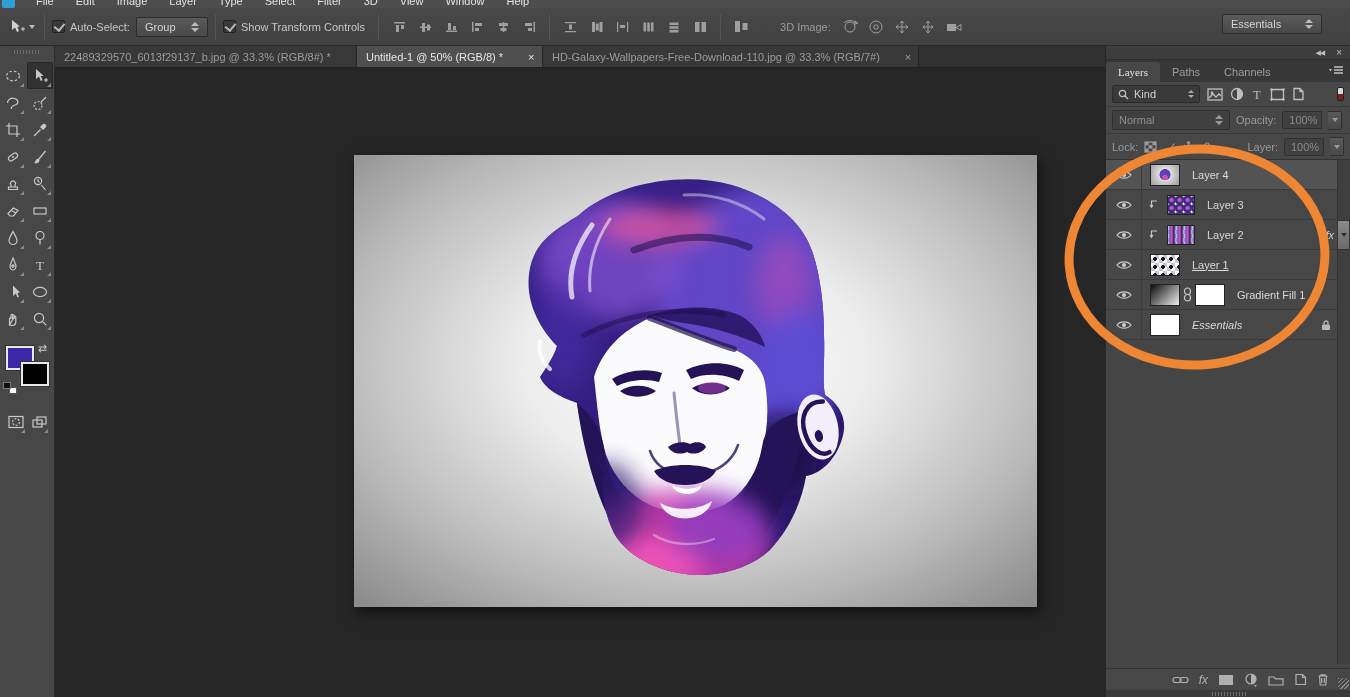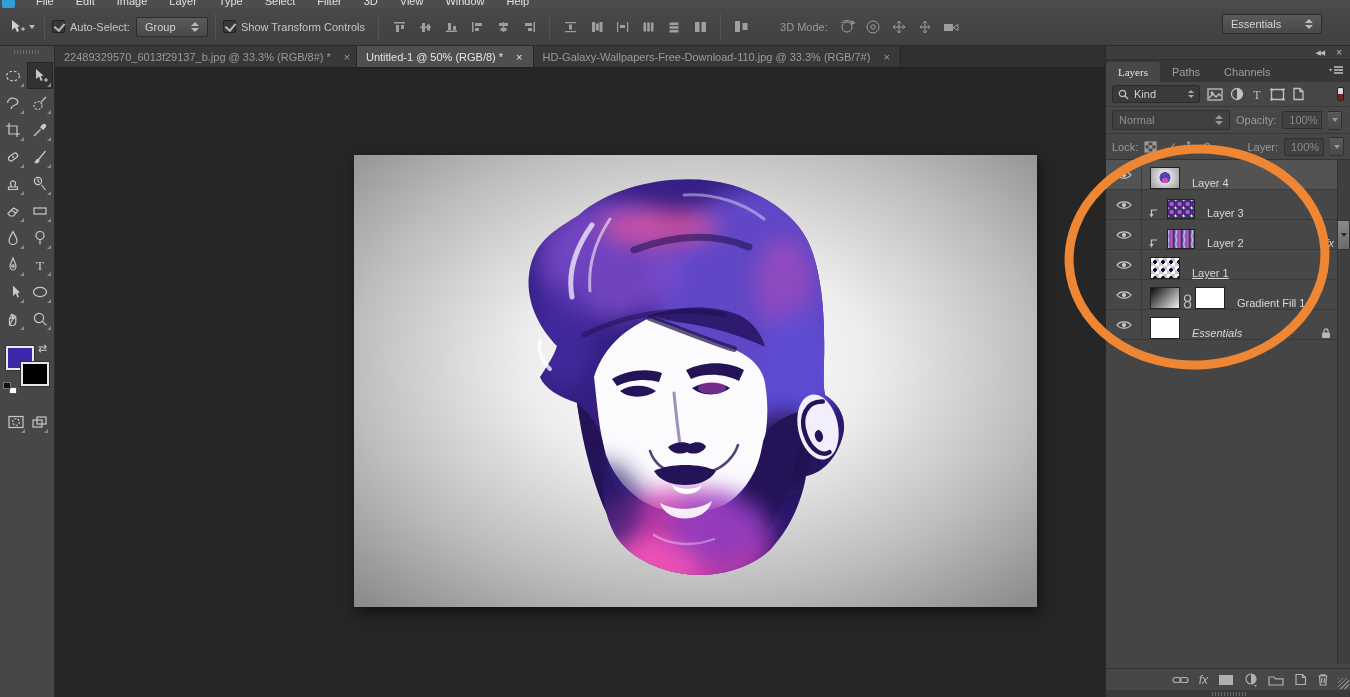--- a/index.html
+++ b/index.html
@@ -52,21 +52,21 @@
   #bg-swatch { position:absolute; left:21px; top:20px; width:28px; height:24px; border:2px solid #e8e8e8; box-shadow:0 0 0 1px #333; }
   #swap-colors { position:absolute; left:38px; top:0px; color:#c9c9c9; font-size:11px; }
   #default-colors { position:absolute; left:3px; top:40px; width:14px; height:12px; }
   #default-colors .w { position:absolute; right:0; bottom:0; width:8px; height:7px; background:#fff; border:1px solid #555; }
   #default-colors .b { position:absolute; left:0; top:0; width:8px; height:7px; background:#111; border:1px solid #777; }
   #toolbar-bottom { display:flex; justify-content:space-around; padding:0 4px; margin-top:8px; }
 
   
   #tab-bar { position:absolute; left:55px; top:46px; width:1050px; height:22px; background:#313131;
              display:flex; border-bottom:1px solid #222; }
-  .doc-tab { display:flex; align-items:center; gap:12px; padding:0 9px; border-right:1px solid #252525;
+  .doc-tab { display:flex; align-items:center; gap:24px; padding:0 9px; border-right:1px solid #252525;
              background:#383838; color:#9b9b9b; white-space:nowrap; overflow:hidden; }
   .doc-tab.active { background:#4f4f4f; color:#e6e6e6; }
   .doc-tab .close { color:inherit; font-size:11px; padding:0 1px; }
 
   
   #doc-area { position:absolute; left:55px; top:68px; width:1050px; height:629px; background:#262626; }
   #canvas { position:absolute; left:299px; top:87px; width:683px; height:452px;
             box-shadow:3px 6px 14px rgba(0,0,0,.55); }
 
   
@@ -94,21 +94,21 @@
   .mini-label { color:#9a9a9a; }
   .value-box { background:#404040; border:1px solid #303030; border-radius:2px 0 0 2px; padding:2px 6px; color:#8a8a8a; width:40px; text-align:left; }
   .value-drop { background:linear-gradient(#5a5a5a,#484848); border:1px solid #303030; border-left:none; border-radius:0 2px 2px 0;
                 width:14px; height:19px; display:flex; align-items:center; justify-content:center; }
   #lock-row { height:26px; display:flex; align-items:center; padding:0 6px; gap:6px; border-bottom:1px solid #333; background:#474747; }
   .lock-icon { color:#9a9a9a; display:flex; }
   .lock-icon svg path, .lock-icon svg rect { stroke:#9a9a9a; fill:none; stroke-width:1.2; }
   .lock-icon svg .fill { fill:#9a9a9a; stroke:none; }
 
   #layers-list { position:relative; background:#474747; }
-  .layer-row { height:30px; display:flex; align-items:flex-end; border-bottom:1px solid #3a3a3a; background:#474747; position:relative; padding-right:14px; }
+  .layer-row { height:30px; display:flex; align-items:center; border-bottom:1px solid #3a3a3a; background:#474747; position:relative; padding-right:14px; }
   .layer-row.sel { background:#535353; }
   .eye-cell { width:36px; align-self:stretch; display:flex; align-items:center; justify-content:center; border-right:1px solid #3a3a3a; }
   .eye-cell svg path { stroke:#cbcbcb; fill:none; stroke-width:1.2; }
   .eye-cell svg circle { fill:#cbcbcb; }
   .clip-arrow { margin-left:6px; display:flex; }
   .clip-arrow svg path { stroke:#c5c5c5; fill:none; stroke-width:1.2; }
   .clip-arrow svg .fill { fill:#c5c5c5; stroke:none; }
   .thumb { width:30px; height:22px; border:1px solid #222; margin-left:8px; flex:0 0 auto; }
   .thumb.small { width:28px; height:20px; }
   .checker { background-color:#fff;
@@ -272,21 +272,21 @@
         </svg>
       </div>
     <div class="osep"></div>
     <div class="oicon">
         <svg width="17" height="15">
           <rect x="2" y="2" width="5" height="11"></rect>
           <rect x="9.5" y="4" width="5" height="7"></rect>
         </svg>
       </div>
     <div style="width:26px"></div>
-    <span class="olabel" style="color:#9a9a9a;">3D Mode:</span>
+    <span class="olabel" style="color:#9a9a9a;">3D Image:</span>
     <div class="oicon">
         <svg width="18" height="16">
           <circle cx="9" cy="8" r="5"></circle>
           <path d="M3,4 A7,5 0 0 1 15,4"></path>
           <path class="fillp" d="M14,2 l3,2 l-3.6,1.4 Z" fill="#9e9e9e" stroke="none"></path>
         </svg>
       </div>
     <div class="oicon">
         <svg width="18" height="16">
           <circle cx="9" cy="8" r="6"></circle>

